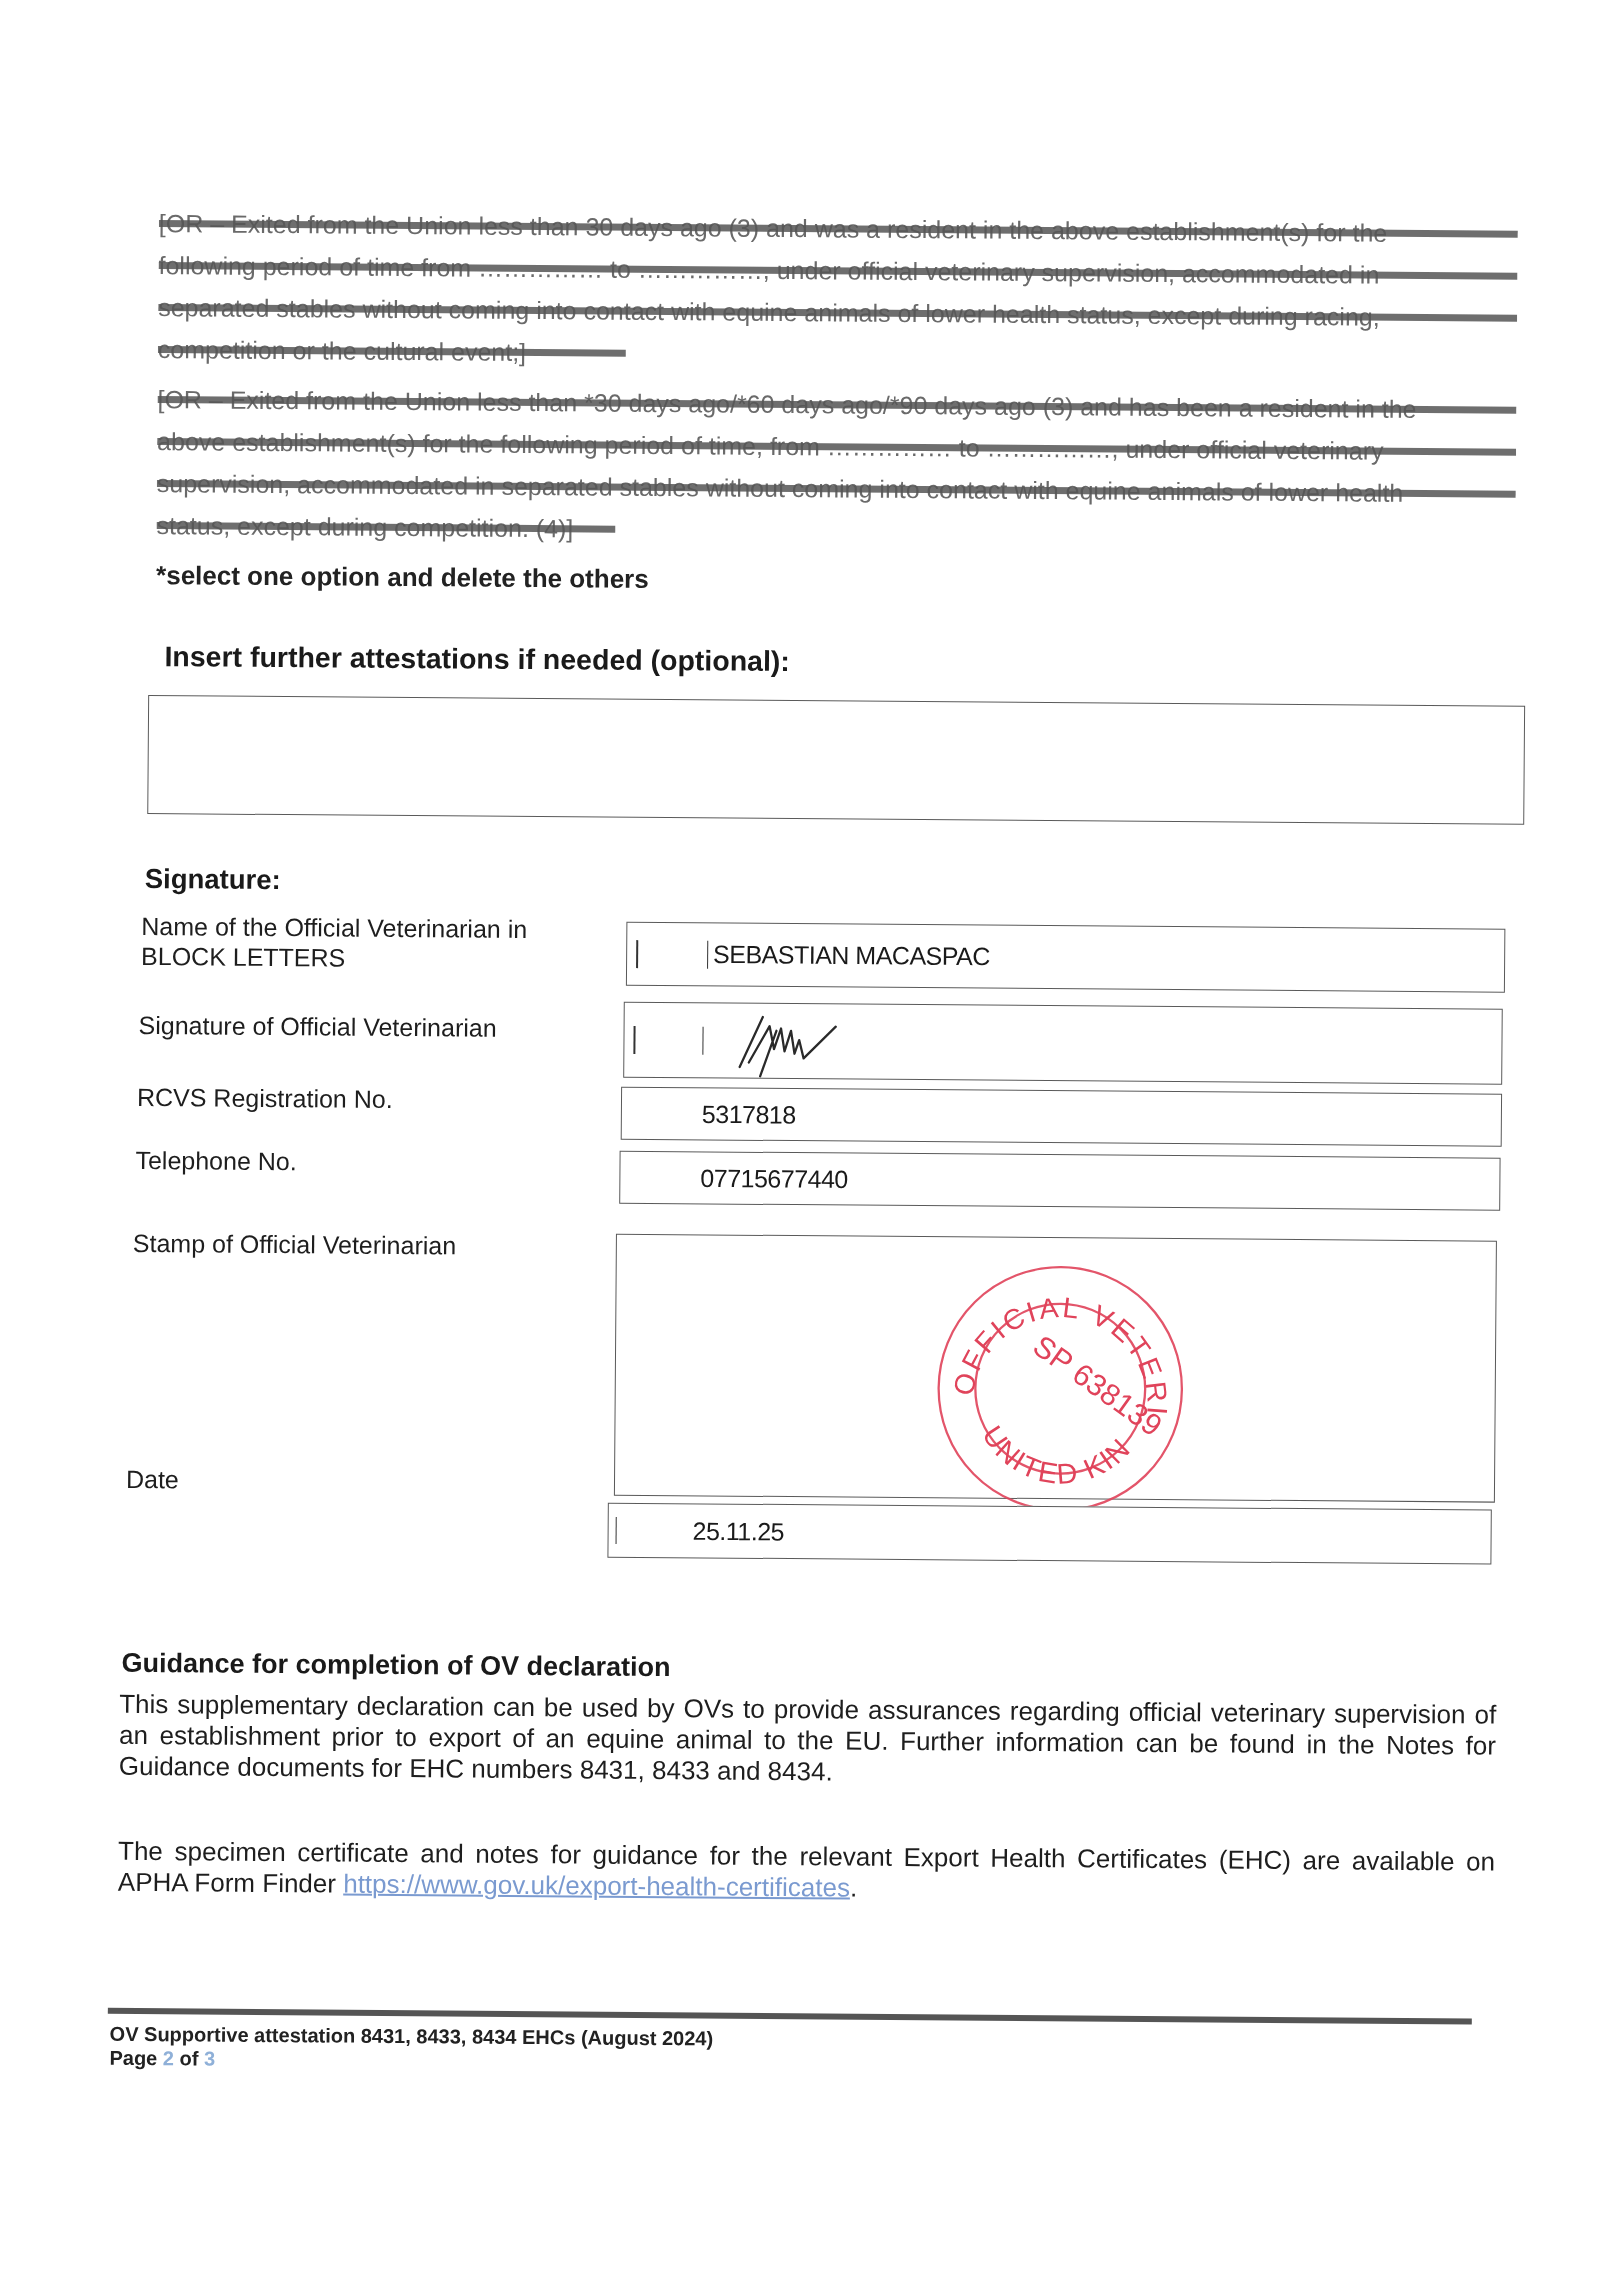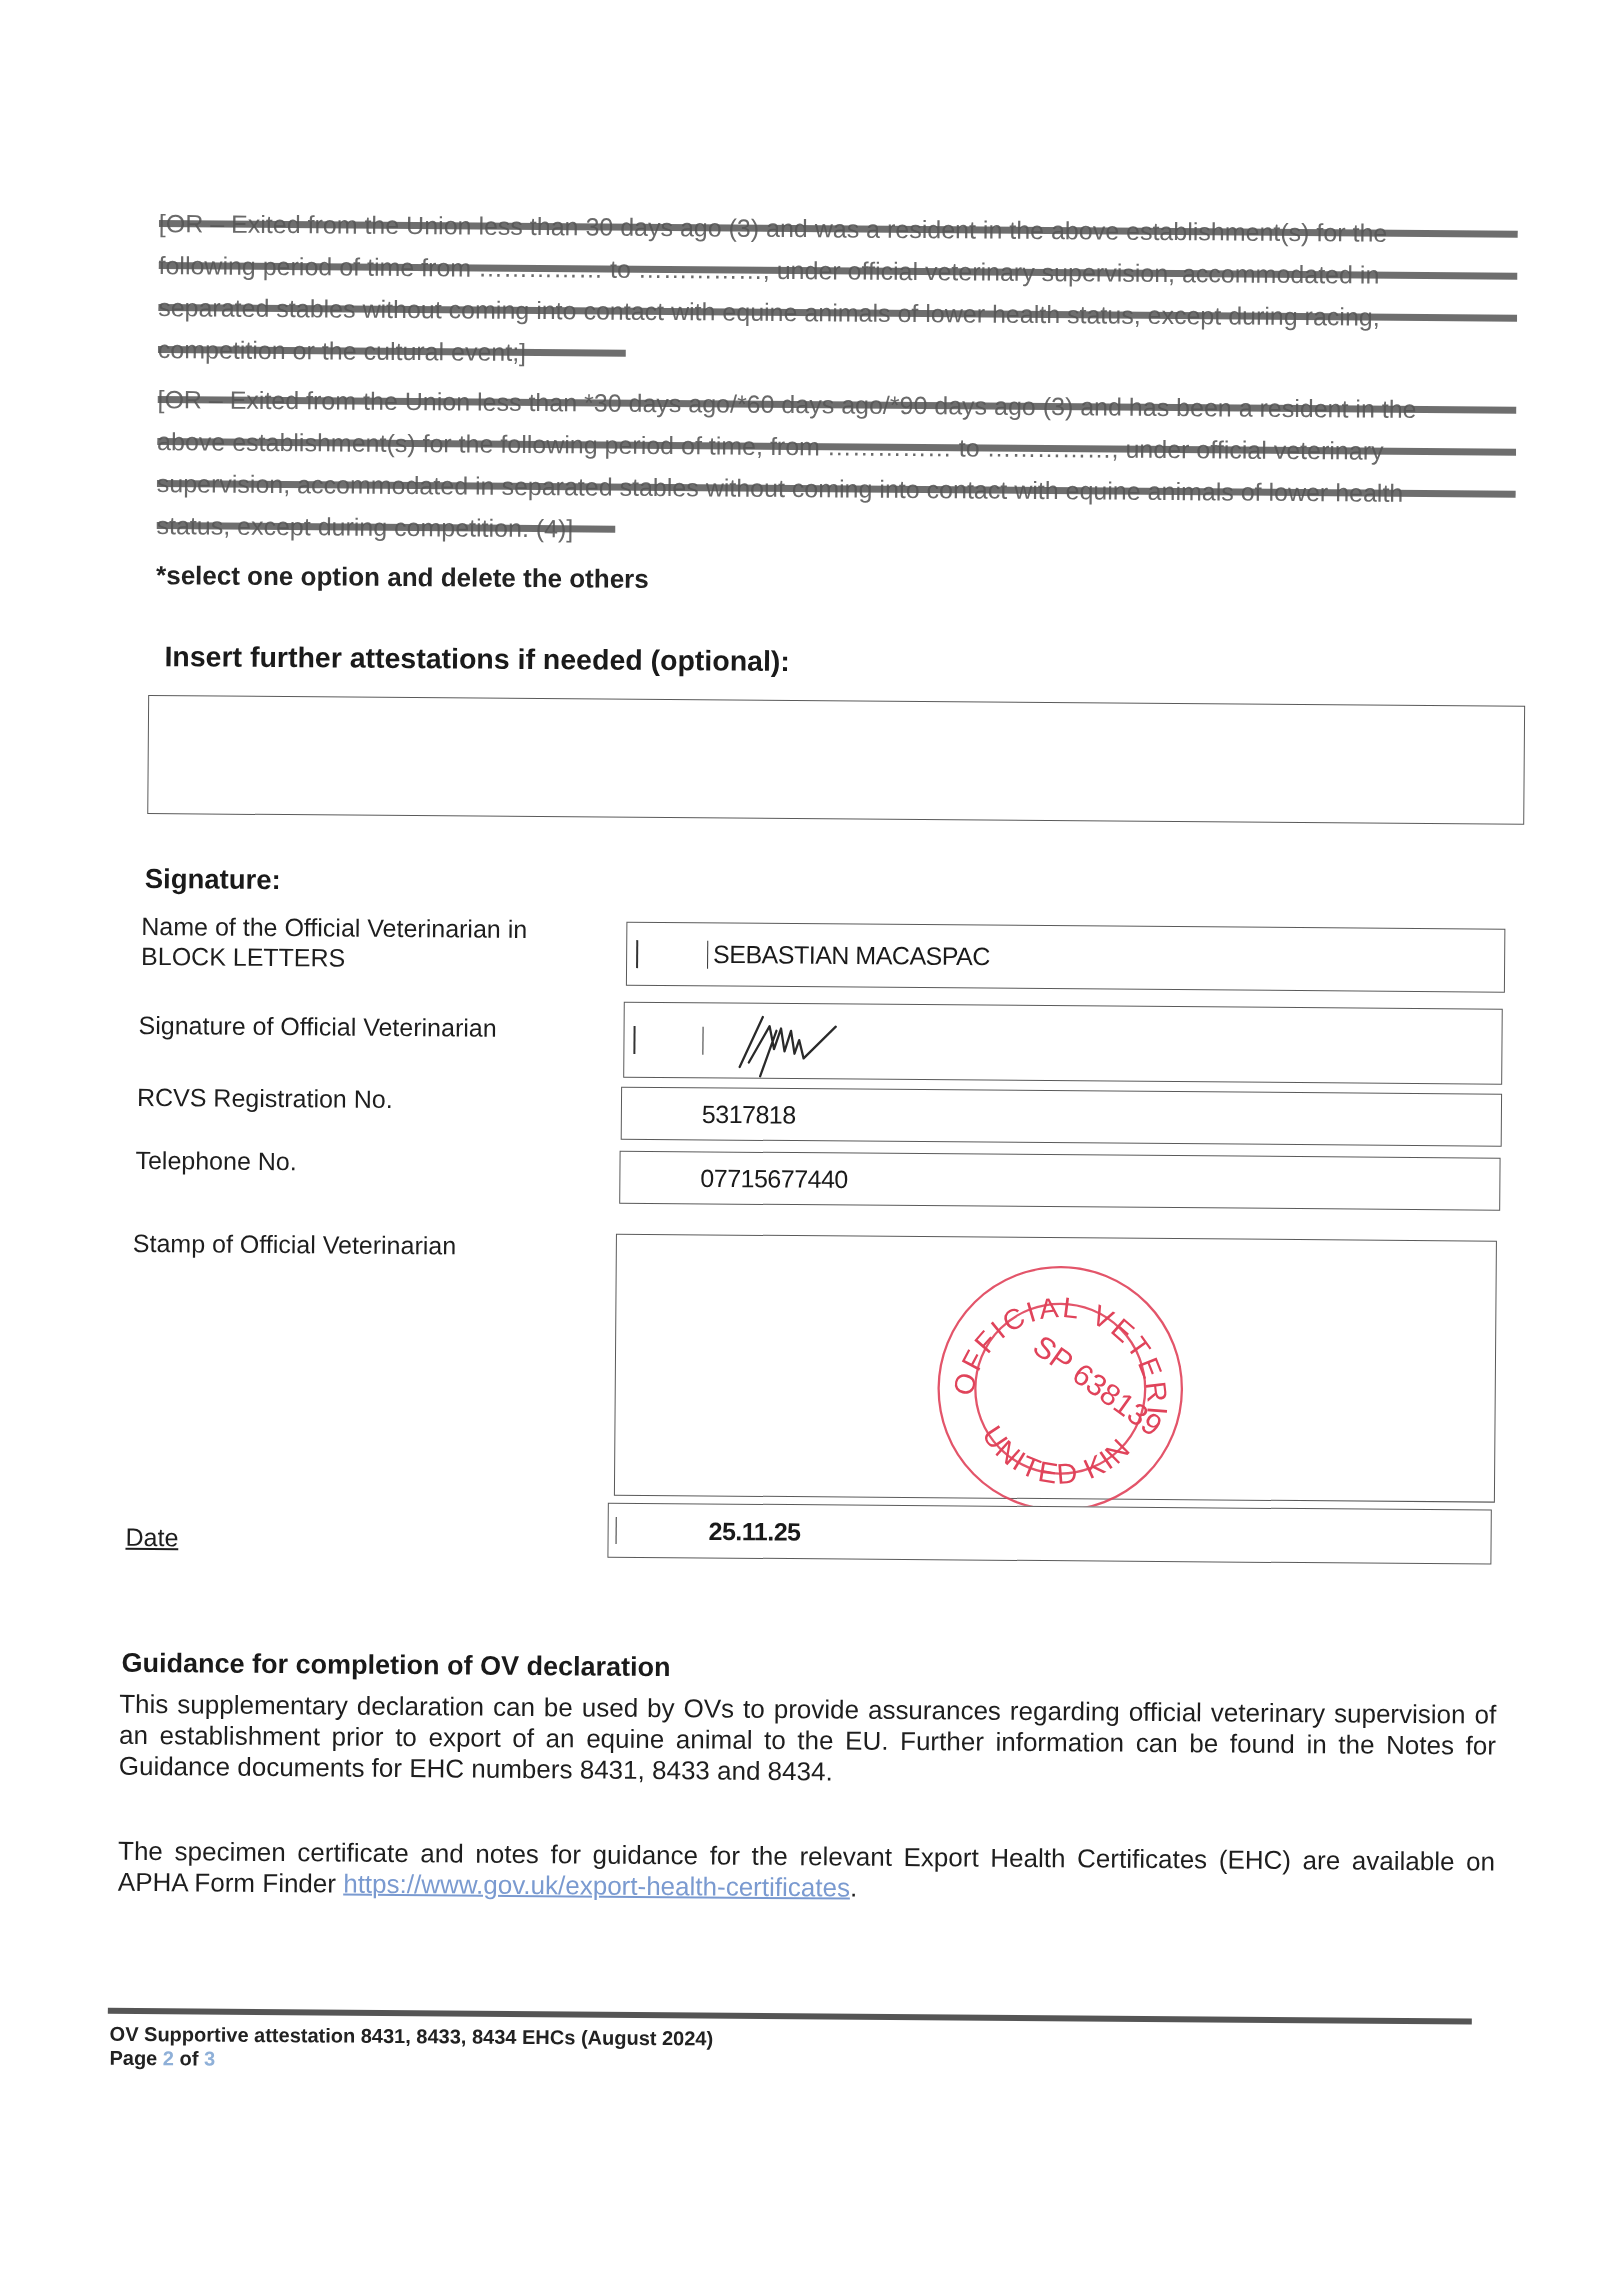--- a/index.html
+++ b/index.html
@@ -204,24 +204,24 @@
     <circle cx="280" cy="280" r="185" fill="none" stroke="#e0435a" stroke-width="5" opacity="0.9"></circle>
     <text font-family="Liberation Sans, sans-serif" font-size="62" fill="#e0435a" letter-spacing="6">
       <textPath href="#arcTop">OFFICIAL VETERINARIAN</textPath>
     </text>
     <text font-family="Liberation Sans, sans-serif" font-size="62" fill="#e0435a" letter-spacing="4">
       <textPath href="#arcBottom">UNITED KINGDOM</textPath>
     </text>
     <text x="180" y="250" font-family="Liberation Sans, sans-serif" font-size="66" fill="#e0435a" transform="rotate(35 280 280)">SP 638139</text>
   </svg>
 
-  <div class="label" style="left:129px; top:1527px;text-decoration:underline;">Date</div>
+  <div class="label" style="left:129px; top:1469px;">Date</div>
   <div class="field" style="left:611px; top:1504px; width:884px; height:55px;">
     <span class="tick" style="left:6.9px;"></span>
-    <span class="val" style="left:100px;font-weight:bold;">25.11.25</span>
+    <span class="val" style="left:84px;">25.11.25</span>
   </div>
 
   <div class="abs heading h-guid">Guidance for completion of OV declaration</div>
   <div class="para" style="top:1694px;">This supplementary declaration can be used by OVs to provide assurances regarding official veterinary supervision of an establishment prior to export of an equine animal to the EU. Further information can be found in the Notes for Guidance documents for EHC numbers 8431, 8433 and 8434.</div>
   <div class="para" style="top:1841px;">
     <span>The specimen certificate and notes for guidance for the relevant Export Health Certificates (EHC) are available on APHA Form Finder </span><a class="link">https://www.gov.uk/export-health-certificates</a><span>.</span>
   </div>
 
   <div class="footer-rule"></div>
   <div class="footer">

